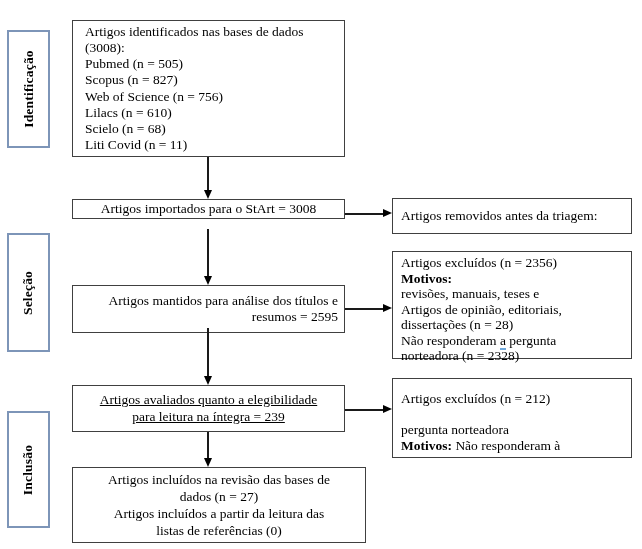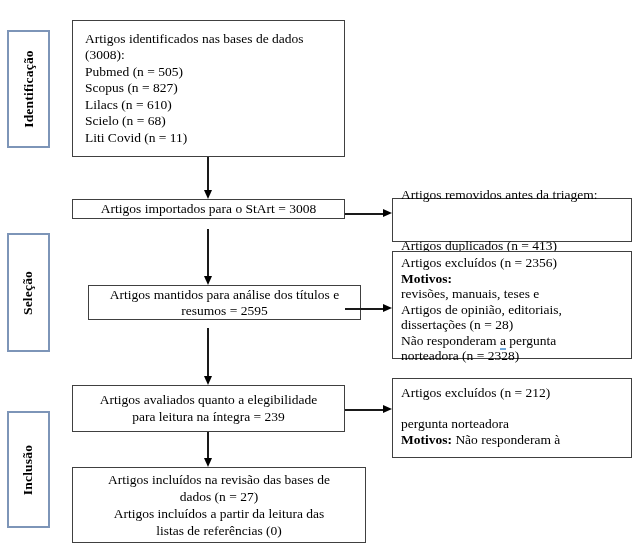--- a/index.html
+++ b/index.html
@@ -62,62 +62,62 @@
   </div>
   <div class="stage" style="top:411px;height:117px;">
     <span class="rot">Inclusão</span>
   </div>
 
   <div class="box leftalign" style="left:72px;top:20px;width:273px;height:137px;">
     <div class="line">Artigos identificados nas bases de dados</div>
     <div class="line">(3008):</div>
     <div class="line">Pubmed (n = 505)</div>
     <div class="line">Scopus (n = 827)</div>
+    <div class="line">Web of Science (n = 756)</div>
     <div class="line">Lilacs (n = 610)</div>
     <div class="line">Scielo (n = 68)</div>
     <div class="line">Liti Covid (n = 11)</div>
   </div>
 
   <div class="box centered" style="left:72px;top:199px;width:273px;height:20px;">
     <div class="line">Artigos importados para o StArt = 3008</div>
   </div>
 
-  <div class="box centered" style="left:88px;top:285px;width:273px;height:35px;">
+  <div class="box centered" style="left:72px;top:285px;width:273px;height:48px;text-align:right;">
     <div class="line">Artigos mantidos para análise dos títulos e</div>
     <div class="line">resumos = 2595</div>
   </div>
 
-  <div class="box centered" style="left:72px;top:385px;width:273px;height:47px;">
+  <div class="box centered" style="left:72px;top:385px;width:273px;height:47px;text-decoration:underline;">
     <div class="line">Artigos avaliados quanto a elegibilidade</div>
     <div class="line">para leitura na íntegra = 239</div>
   </div>
 
   <div class="box centered" style="left:72px;top:467px;width:294px;height:76px;line-height:17px;">
     <div class="line">Artigos incluídos na revisão das bases de</div>
     <div class="line">dados (n = 27)</div>
     <div class="line">Artigos incluídos a partir da leitura das</div>
     <div class="line">listas de referências (0)</div>
   </div>
 
-  <div class="sbox" style="left:392px;top:198px;width:240px;height:44px;justify-content:center;gap:36px;">
+  <div class="sbox" style="left:392px;top:198px;width:240px;height:36px;justify-content:center;gap:36px;">
     <div class="line">Artigos removidos antes da triagem:</div>
-    <div class="line">Artigos duplicados (n = 413)</div>
   </div>
 
   <div class="sbox" style="left:392px;top:251px;width:240px;height:108px;">
     <div class="line">Artigos excluídos (n = 2356)</div>
     <div class="line bold">Motivos:</div>
     <div class="line">revisões, manuais, teses e</div>
     <div class="line">Artigos de opinião, editoriais,</div>
     <div class="line">dissertações (n = 28)</div>
     <div class="line"><span>Não responderam </span><span class="gmark">a</span><span> pergunta</span></div>
     <div class="line">norteadora (n = 2328)</div>
   </div>
 
-  <div class="sbox" style="left:392px;top:378px;width:240px;height:80px;padding-top:6px;">
+  <div class="sbox" style="left:392px;top:378px;width:240px;height:80px;padding-top:12px;">
     <div class="line">Artigos excluídos (n = 212)</div>
     <div class="line"></div>
     <div class="line">pergunta norteadora</div>
     <div class="line"><span class="bold">Motivos:</span><span> Não responderam à</span></div>
   </div>
 
   <div class="vline" style="left:207px;top:157px;height:34px;"></div>
   <div class="arr-down" style="left:203.5px;top:190px;"></div>
 
   <div class="vline" style="left:207px;top:229px;height:47px;"></div>

